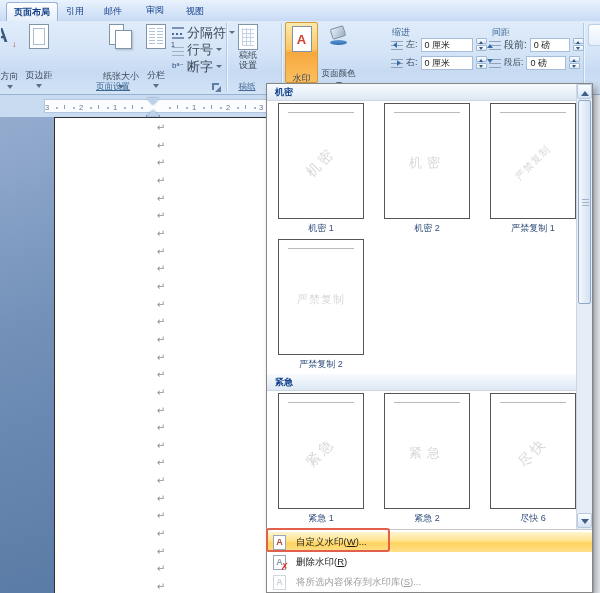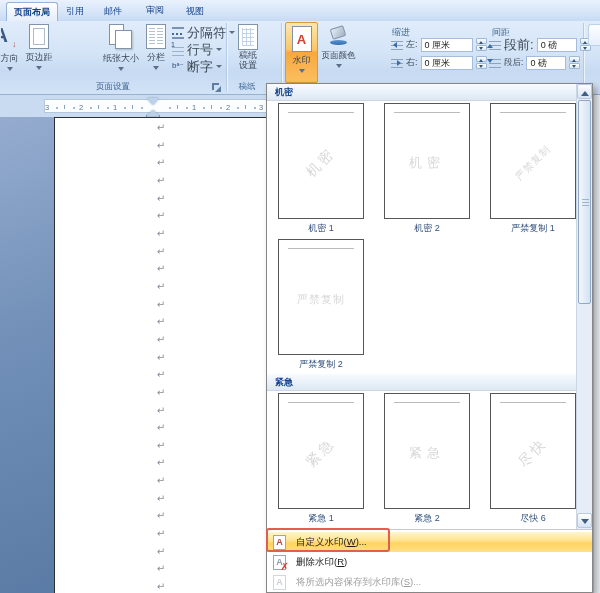--- a/index.html
+++ b/index.html
@@ -15,21 +15,21 @@
   .tab.active { background:linear-gradient(180deg,#fdfeff,#e6eefa);
     border:1px solid #96b4da; border-bottom:none; border-radius:3px 3px 0 0; color:#15428b;font-weight:bold; }
 
   
   #ribbon { position:absolute; left:0; top:21px; width:600px; height:74px;
     background:linear-gradient(180deg,#e0ecfa 0%,#d4e4f7 45%,#c6daf2 70%,#d3e3f6 100%);
     border-bottom:1px solid #96b2d4; }
   .vsep { position:absolute; top:2px; height:68px; width:1px; background:#b4cbe6; box-shadow:1px 0 0 #eef4fb; }
   .bigbtn { position:absolute; top:2px; height:58px; text-align:center; }
   .bicon { margin:1px auto 0; position:relative; }
-  .blabel { font-size:9px; color:#3c4a58; margin-top:2px; white-space:nowrap; }
+  .blabel { font-size:9px; color:#3c4a58; margin-top:20px; white-space:nowrap; }
   .caret { width:0; height:0; border:3px solid transparent; border-top:4px solid #5a6f88; margin:2px auto 0; }
   .pg { background:#fff; border:1px solid #8094a8; position:relative; }
   .ic-margins { width:20px; height:25px; }
   .ic-margins::after { content:""; position:absolute; inset:3px; border:1px solid #a9bcd0; }
   .ic-orient { width:28px; height:26px; position:relative; }
   .ic-orient .p1 { position:absolute; left:1px; top:0; width:13px; height:19px; }
   .ic-orient .p2 { position:absolute; left:8px; top:9px; width:19px; height:14px; box-shadow:1px 1px 2px rgba(0,0,0,.2); }
   .ic-size { width:24px; height:26px; position:relative; }
   .ic-size .p1 { position:absolute; left:0; top:0; width:15px; height:21px; }
   .ic-size .p2 { position:absolute; left:6px; top:6px; width:17px; height:19px; box-shadow:1px 1px 2px rgba(0,0,0,.2); }
@@ -58,21 +58,21 @@
   .smlabel { font-size:13px; color:#3c4a58; white-space:nowrap; }
   .smicon { width:12px; height:12px; position:relative; flex:0 0 12px; }
   .ic-break { border-top:2px solid #7d91b4; border-bottom:2px solid #7d91b4; }
   .ic-break::after { content:""; position:absolute; left:0; right:0; top:4px; height:2px;
     background:repeating-linear-gradient(90deg,#44689c 0 2px,transparent 2px 4px); }
   .ic-lineno { background:repeating-linear-gradient(0deg,#9db1c8 0 1px,transparent 1px 4px); }
   .ic-lineno::after { content:"1"; position:absolute; left:-1px; top:-3px; font-size:7px; color:#2e4d7b; background:transparent; }
   .ic-hyph { font-size:8px; color:#2e4d7b; line-height:10px; }
   .scaret { width:0; height:0; border:3px solid transparent; border-top:3px solid #5a6f88; margin-top:2px; }
 
-  .grplabel { position:absolute; top:60px; font-size:8.5px; color:#3e6793; text-align:center; }
+  .grplabel { position:absolute; top:60px; font-size:8.5px; color:#3e6793; text-align:center;text-decoration:underline; }
   .launcher { position:absolute; width:11px; height:11px; }
   .launcher::before { content:""; position:absolute; left:1px; top:1px; width:5px; height:5px;
     border-left:2px solid #5f7ca3; border-top:2px solid #5f7ca3; }
   .launcher::after { content:""; position:absolute; right:1px; bottom:1px; width:0; height:0;
     border:3px solid transparent; border-right:3px solid #5f7ca3; border-bottom:3px solid #5f7ca3; }
 
   #wmbtn { position:absolute; left:285px; top:1px; width:33px; height:61px; text-align:center;
     background:linear-gradient(180deg,#fde9ac 0%,#fbc666 45%,#f7a83f 50%,#fbbf60 100%);
     border:1px solid #d49a3c; border-radius:2px; }
 
@@ -278,21 +278,21 @@
       <span class="field" style="width:52px">0 厘米</span>
       <span class="spin">
           <span class="up"></span>
           <span class="dn"></span>
         </span>
     </div>
 
     <div class="ftitle" style="left:492px;top:5px">间距</div>
     <div class="frow" style="left:489px;top:16px">
       <span class="ficon up"></span>
-      <span class="flabel" style="font-size:13px">段前:</span>
+      <span class="flabel" style="font-size:10px">段前:</span>
       <span class="field" style="width:40px">0 磅</span>
       <span class="spin">
           <span class="up"></span>
           <span class="dn"></span>
         </span>
     </div>
     <div class="frow" style="left:489px;top:34px">
       <span class="ficon down"></span>
       <span class="flabel" style="font-size:8.5px">段后:</span>
       <span class="field" style="width:40px">0 磅</span>

